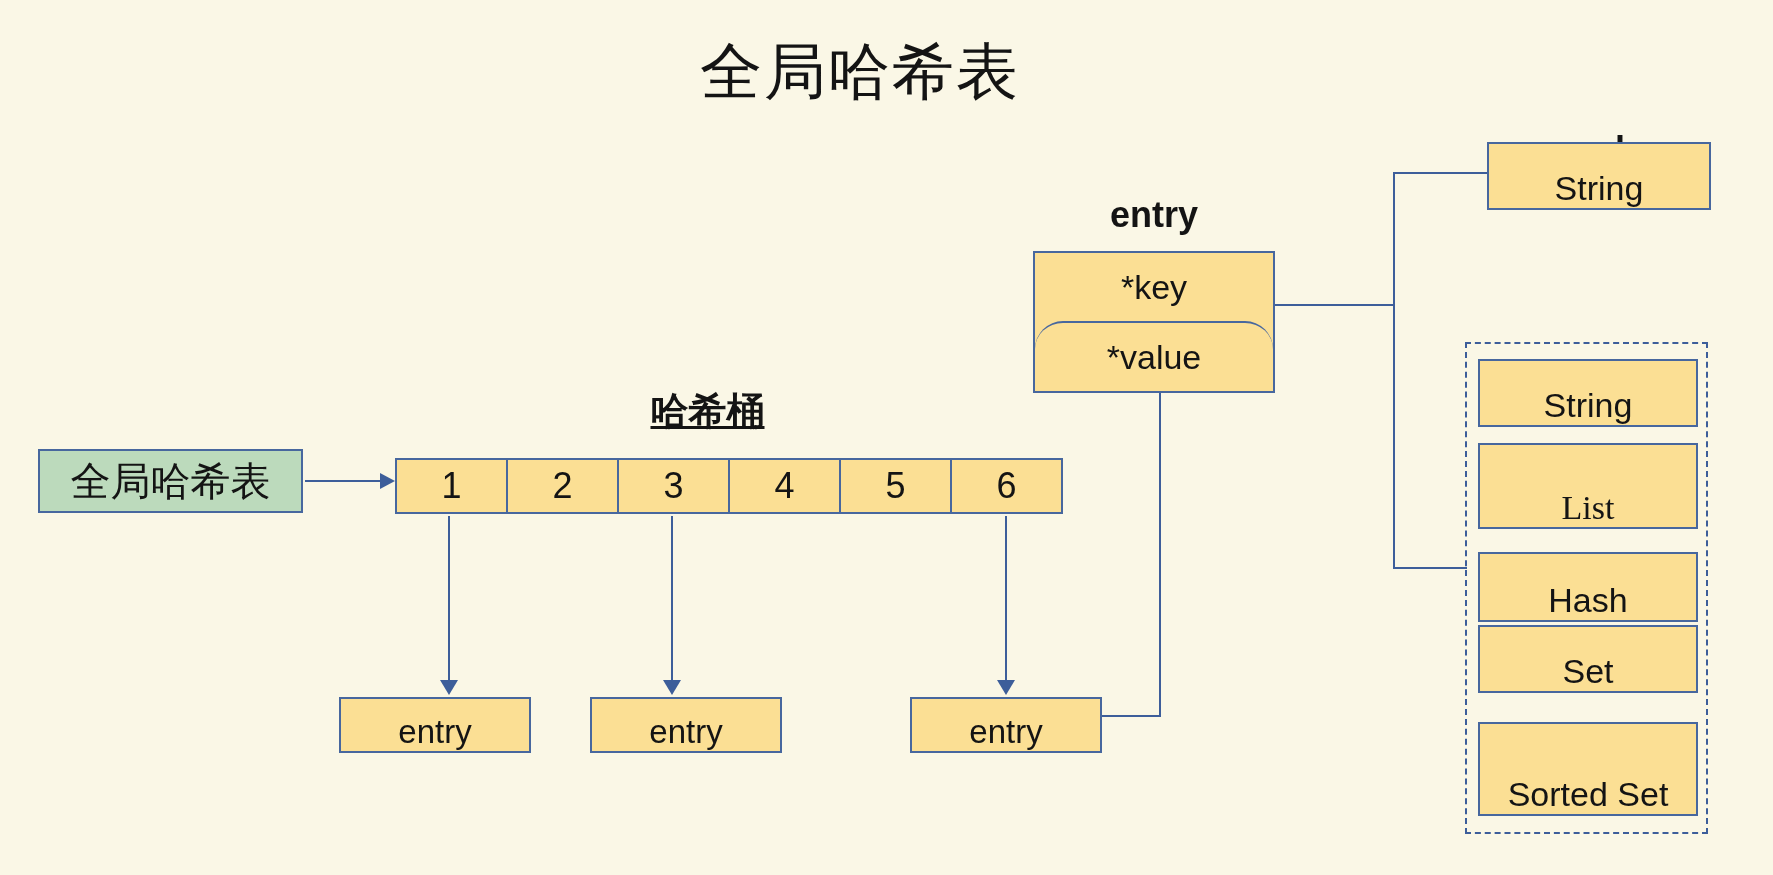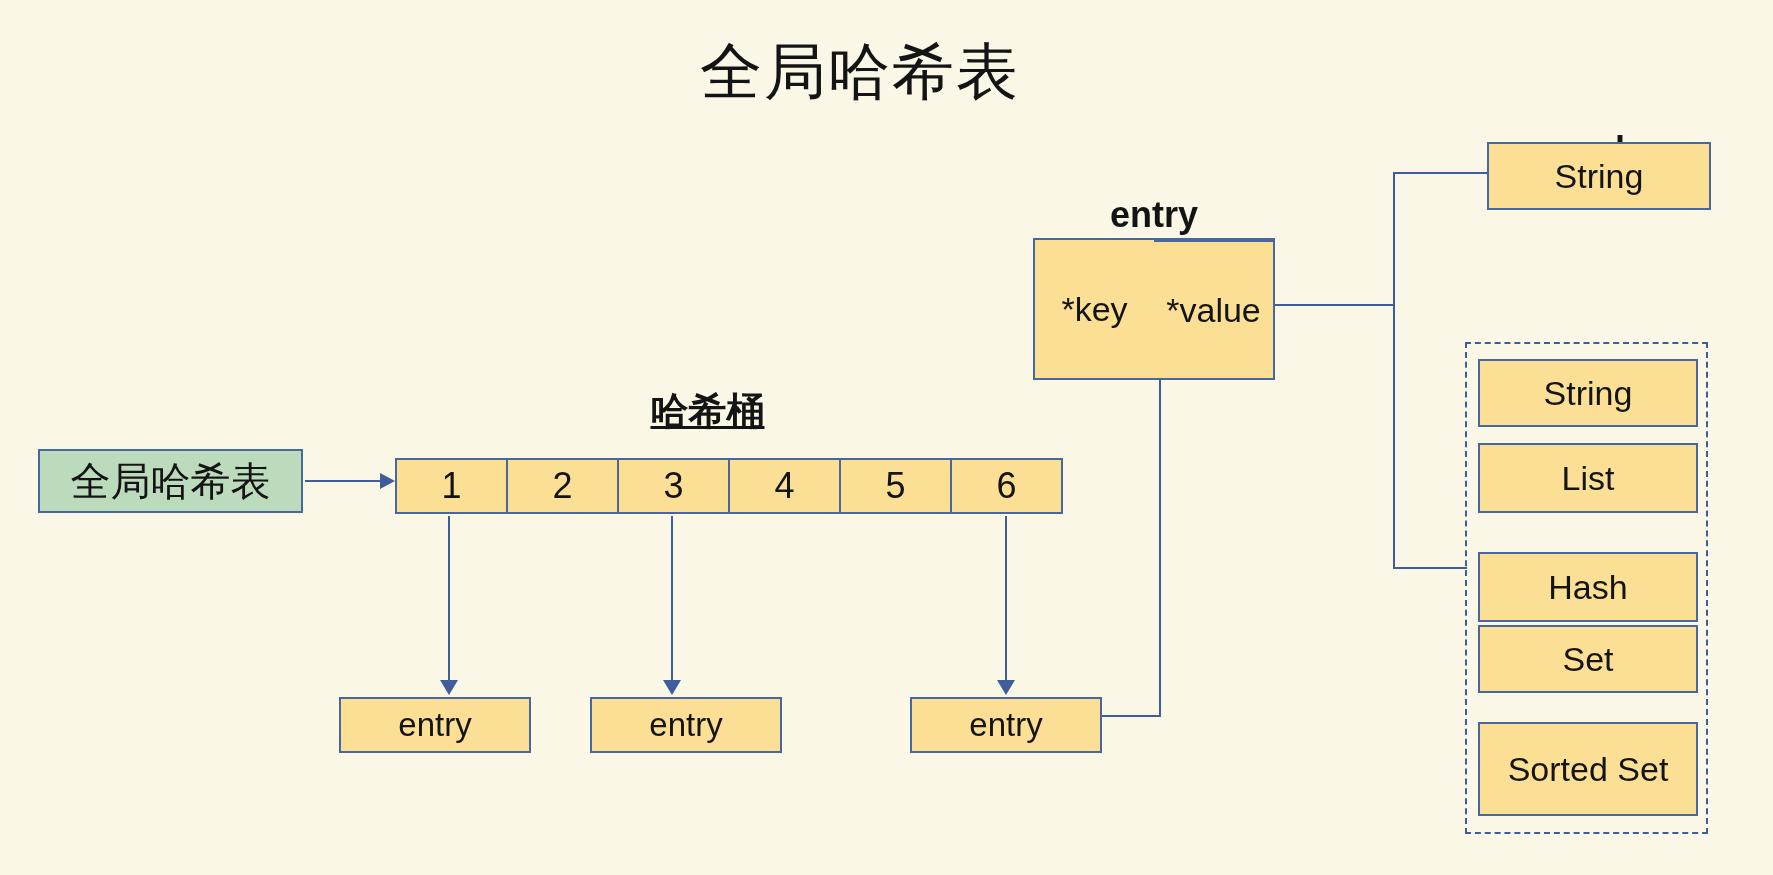--- a/index.html
+++ b/index.html
@@ -43,48 +43,48 @@
   .bucket-cell {
     flex:1; display:flex; align-items:center; justify-content:center;
     font-size:36px; border-left:2px solid var(--box-border, #47679E);
   }
   .bucket-cell:first-child { border-left:none; }
 
   .ybox {
     position:absolute;
     background: var(--box-fill, #FBDF94);
     border:2px solid var(--box-border, #47679E);
-    display:flex; align-items:center; justify-content:center;
+    display:flex; align-items:flex-end; justify-content:center;
     font-size:33px;
   }
   .entry1 { left:339px;  top:697px; width:192px; height:56px; }
   .entry2 { left:590px;  top:697px; width:192px; height:56px; }
   .entry3 { left:910px;  top:697px; width:192px; height:56px; }
 
   .struct {
-    position:absolute; left:1033px; top:238px; width:242px; height:142px;
+    position:absolute; left:1033px; top:251px; width:242px; height:142px;
     background: var(--box-fill, #FBDF94);
     border:2px solid var(--box-border, #47679E);
-    display:flex; flex-direction:row;justify-content:flex-end;
+    display:flex; flex-direction:column;justify-content:flex-end;
   }
   .struct .field {
     flex:1; display:flex; align-items:center; justify-content:center;
     font-size:34px;
   }
-  .struct .field + .field { border-top:2px solid var(--box-border, #47679E); }
+  .struct .field + .field { border-top:2px solid var(--box-border, #47679E);border-radius:28px; }
 
   .key-string { left:1487px; top:142px; width:224px; height:68px; font-size:34px; }
 
   .dashed-box {
     position:absolute; left:1465px; top:342px; width:243px; height:492px;
     border:2px dashed var(--line, #3D5E9A);
   }
   .vt { left:1478px; width:220px; font-size:34px; }
   .vt0 { top:359px; height:68px; }
-  .vt1 { top:443px; height:70px; }
+  .vt1 { top:443px; height:86px;font-family:Liberation Serif, serif; }
   .vt2 { top:532px; height:70px;margin-top:20px; }
   .vt3 { top:625px; height:68px; }
   .vt4 { top:722px; height:94px; }
 
   .line { position:absolute; background: var(--line, #3D5E9A); }
   .h { height:2px; } .v { width:2px; }
 
   .l-g2b   { left:305px;  top:480px; width:78px; }
   .l-b1    { left:448px;  top:516px; height:166px; }
   .l-b3    { left:671px;  top:516px; height:166px; }

